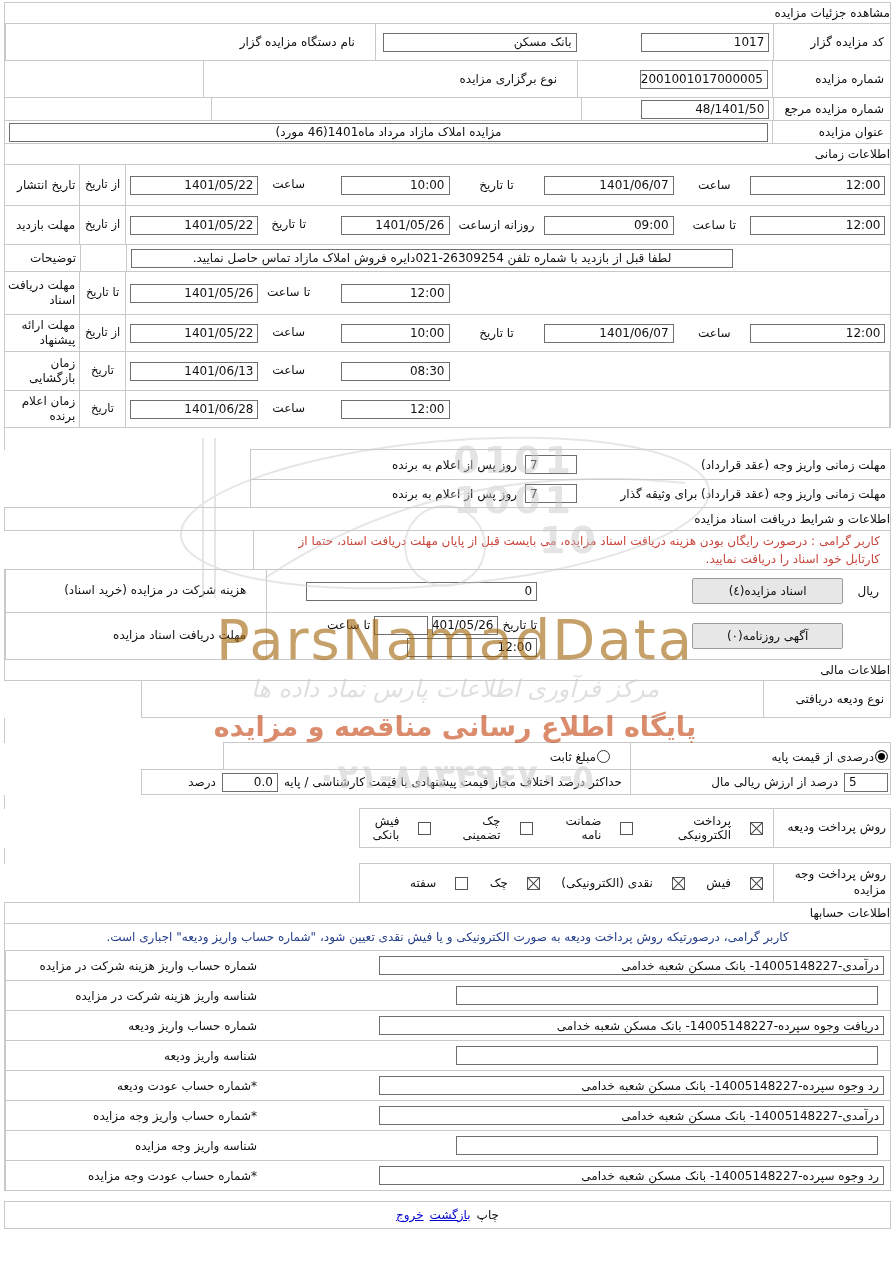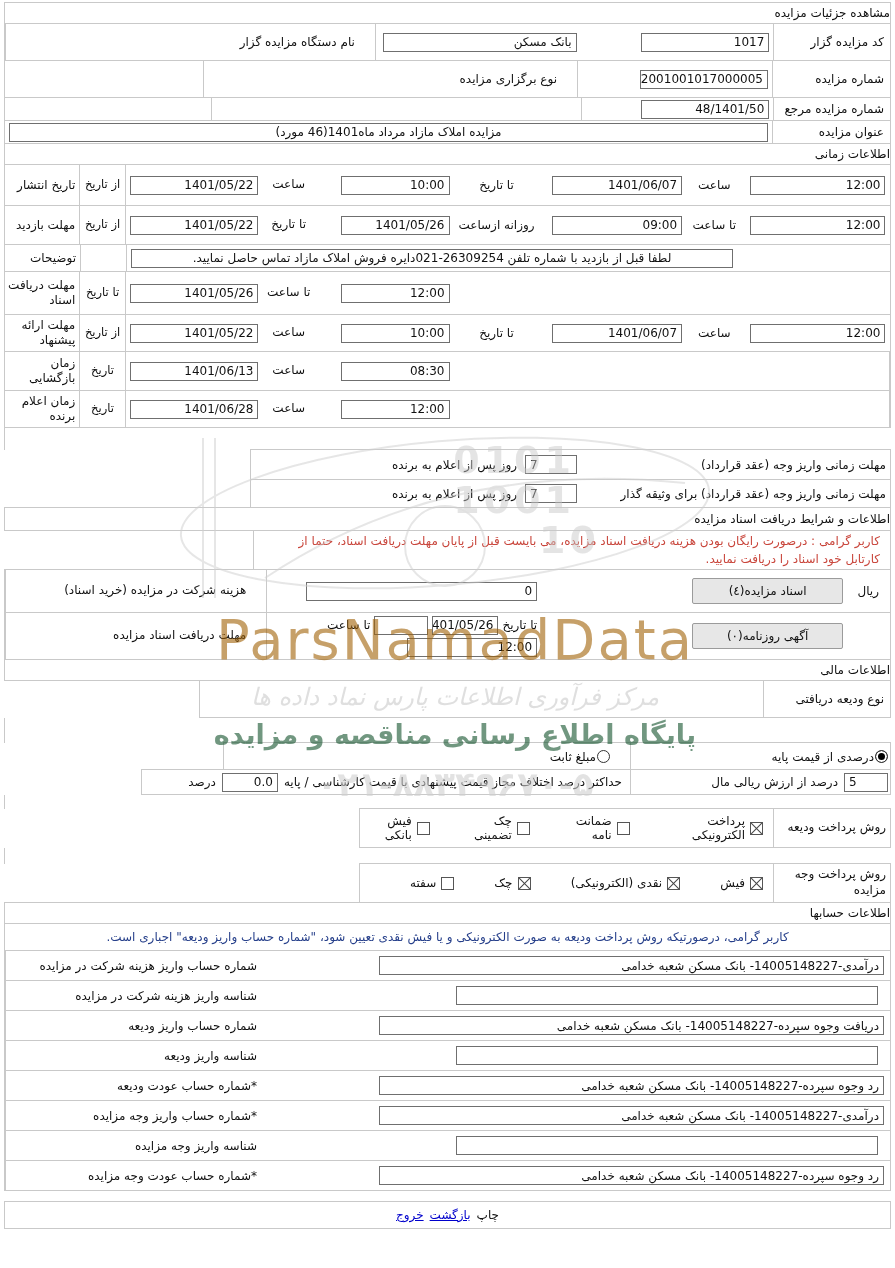--- a/index.html
+++ b/index.html
@@ -37,21 +37,21 @@
   .gcell3{width:208px;padding-right:5px}
   .gcell3 .ibx{width:194px}
 
   
   .tlabel{width:75px;padding-right:4px;line-height:1.25}
   .tsub{width:47px;border-right:1px solid var(--b);border-left:1px solid var(--b);justify-content:center;text-align:center;line-height:1.2;font-size:11.5px}
   .tc-in1{width:137px;padding-right:3px}.tc-in1 .ibx{width:128px}
   .tc-l1{width:55px;justify-content:center;text-align:center;line-height:1.15}
   .tc-in2{width:135px}.tc-in2 .ibx{width:109px}
   .tc-l2{width:95px;justify-content:center;text-align:center}
-  .tc-in3{width:140px;justify-content:flex-start}.tc-in3 .ibx{width:130px}
+  .tc-in3{width:140px;justify-content:flex-end}.tc-in3 .ibx{width:130px}
   .tc-l3{width:65px;justify-content:center;text-align:center}
   .tc-in4{width:145px;padding-left:4px;justify-content:flex-end}.tc-in4 .ibx{width:135px}
   .tc-rest{width:445px}
   .tc-rest.bord{border-right:1px solid var(--b)}
   .notes-cell{flex:1;padding-left:4px;justify-content:flex-end}
   .notes-cell .ibx{width:602px;justify-content:center}
 
   
   .pw{width:641px;height:31px;align-items:center;padding-left:8px}
   .pw .pwlab{width:305px;text-align:right;padding-right:4px}
@@ -67,36 +67,36 @@
   .f2{width:277px;border-left:1px solid var(--b);padding-right:3px}
   .f2 .bigin{width:231px}
   .f3wrap{width:352px;display:flex;align-items:center;justify-content:space-between;padding-right:11px;padding-left:152px}
   .dl2{flex-direction:column;align-items:flex-start;justify-content:center;gap:3px}
   .dl2 .line1{display:flex;align-items:center;gap:4px}
   .dl2 .line1 .ibx.date{width:66px}
   .dl2 .line1 .ibx.emptyt{width:54px}
   .dl2 .line2 .ibx{width:130px}
 
   
-  .fin-box{width:692px;height:38px}
+  .fin-box{width:750px;height:38px}
   .fin-label{width:127px;border-left:1px solid var(--b);padding-right:6px}
   .fin-content{flex:1}
   .radio-box{width:668px;height:28px;border-bottom:none}
   .rcell-r{width:259px;display:flex;align-items:center;justify-content:flex-start;flex-direction:row}
   .rcell-l{width:407px;border-right:1px solid var(--b);display:flex;align-items:center;padding-right:20px}
   .pct-box{width:750px;height:26px}
   .pct-r{width:259px;display:flex;align-items:center;gap:6px;padding-right:2px}
   .pct-r .ibx{width:44px;justify-content:flex-end}
   .pct-l{width:489px;border-right:1px solid var(--b);display:flex;align-items:center;gap:6px;padding-right:8px}
   .pct-l .ibx{width:56px}
   .cbx-box{width:532px;height:40px}
   .cbx-label{width:117px;border-left:1px solid var(--b);padding-right:4px;line-height:1.3}
   .cbx-content{flex:1;display:flex;align-items:center;gap:26px;padding-right:10px}
   .cbx-content.spread{gap:0;justify-content:space-between;padding-left:50px}
-  .cbi{display:inline-flex;align-items:center;gap:5px;cursor:pointer}
+  .cbi{display:inline-flex;align-items:center;gap:19px;cursor:pointer}
   .cb{width:13px;height:13px;border:1px solid #555;background:#fff;position:relative;flex:none}
   .cb.on::before,.cb.on::after{content:"";position:absolute;top:5px;left:-2px;width:15px;height:1px;background:#444}
   .cb.on::before{transform:rotate(45deg)}
   .cb.on::after{transform:rotate(-45deg)}
   .rd{width:13px;height:13px;border:1px solid #333;border-radius:50%;background:#fff;flex:none}
   .rd.on{background:#000;box-shadow:inset 0 0 0 2px #fff}
   .ritem{display:inline-flex;align-items:center;gap:1px;cursor:pointer}
 
   
   .a1{width:264px;border-left:1px solid var(--b);padding-right:12px}
@@ -107,22 +107,22 @@
 
   
   .spacer{height:10px}
   .footer-row{height:28px;justify-content:center;gap:6px}
   .lnk{color:var(--link);text-decoration:underline;cursor:pointer}
   .plainact{color:#111;cursor:pointer}
 
   
   .watermark{position:absolute;left:145px;top:428px;width:620px;text-align:center;color:var(--wm);pointer-events:none;z-index:10;opacity:.6}
   .wm-latin{font-size:56px;font-weight:normal;letter-spacing:2px;color:#a16207;line-height:1.1}
-  .wm-fa1{font-size:24px;font-style:italic;color:#cacaca;margin-top:12px}
-  .wm-fa2{font-size:27px;font-weight:bold;color:#14532d;margin-top:8px}
+  .wm-fa1{font-size:24px;font-style:italic;color:#cacaca;margin-top:4px}
+  .wm-fa2{font-size:27px;font-weight:bold;color:#c2410c;margin-top:8px}
   .wm-phone{font-size:34px;font-weight:bold;letter-spacing:6px;color:#d0d0d0;margin-top:14px;direction:ltr}
 </style>
 </head>
 <body>
 
 <div class="page">
 
   <div class="watermark">
     <svg width="620" height="178" viewBox="0 0 620 178">
       <g fill="none" stroke="#cfcfcf" stroke-width="2" opacity="0.85">

